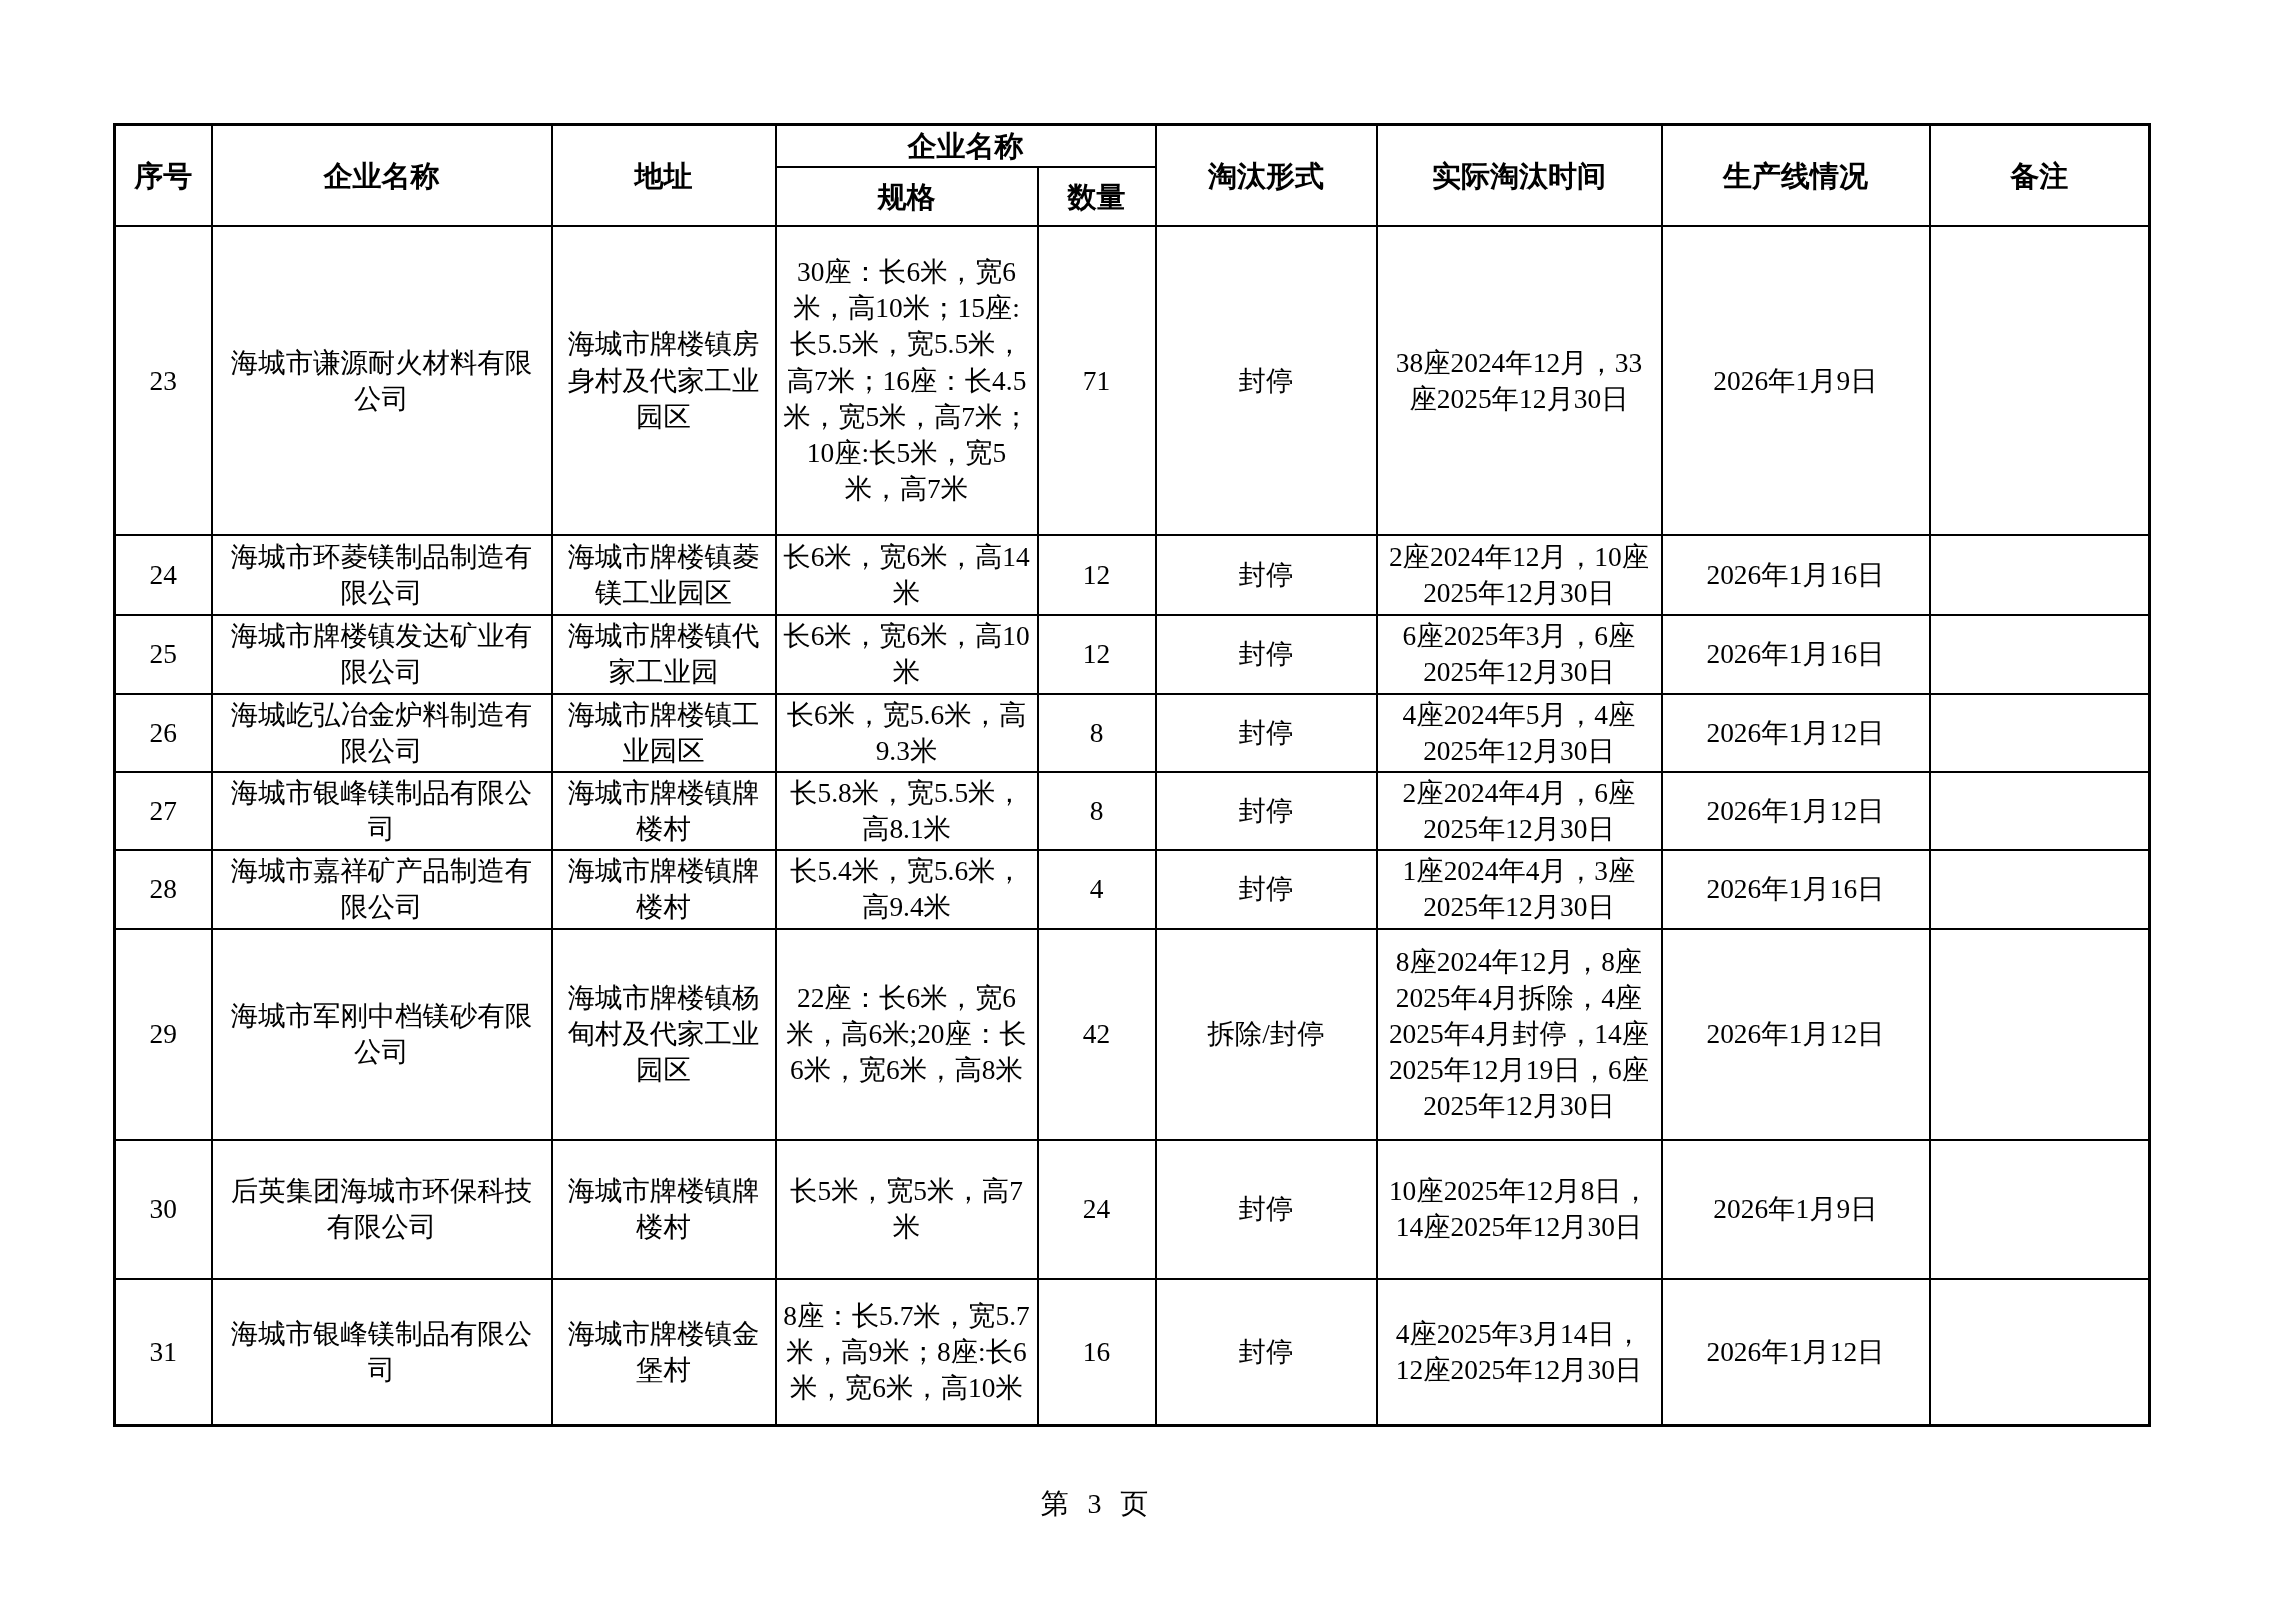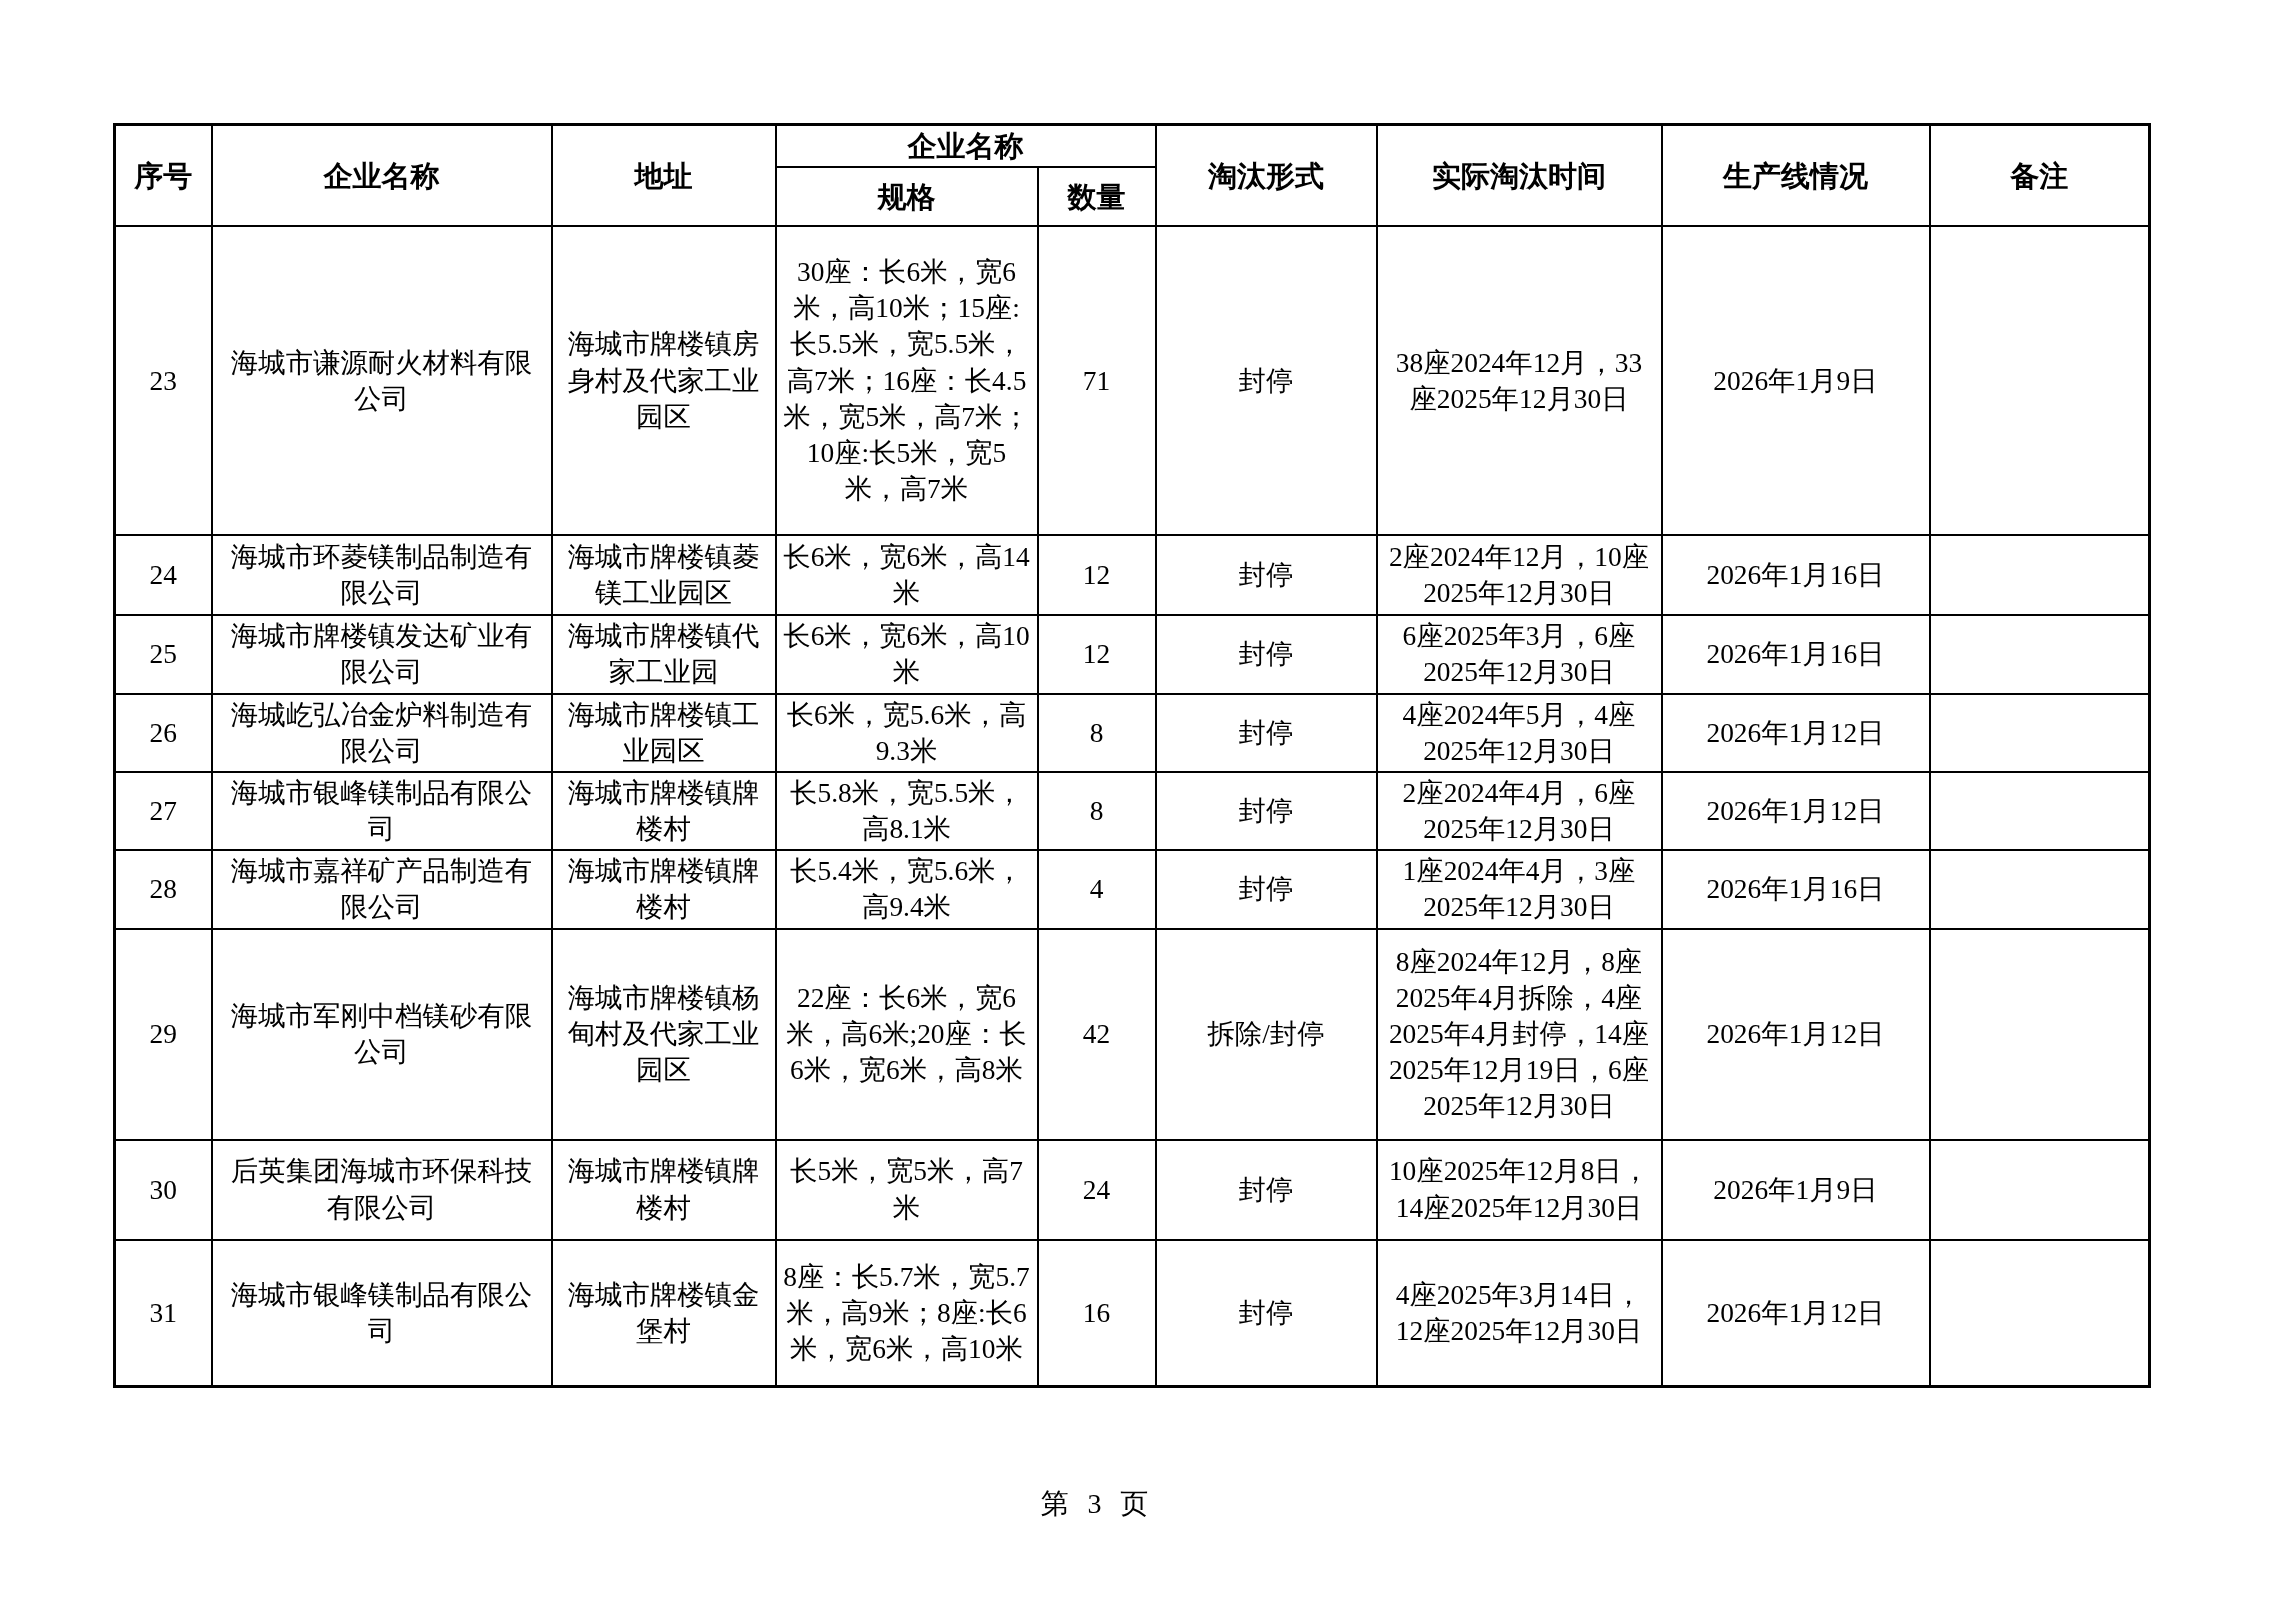--- a/index.html
+++ b/index.html
@@ -133,21 +133,21 @@
         <td>29</td>
         <td>海城市军刚中档镁砂有限公司</td>
         <td>海城市牌楼镇杨甸村及代家工业园区</td>
         <td>22座：长6米，宽6米，高6米;20座：长6米，宽6米，高8米</td>
         <td>42</td>
         <td>拆除/封停</td>
         <td>8座2024年12月，8座2025年4月拆除，4座2025年4月封停，14座2025年12月19日，6座2025年12月30日</td>
         <td>2026年1月12日</td>
         <td></td>
       </tr>
-      <tr style="height:100px">
+      <tr style="height:139px">
         <td>30</td>
         <td>后英集团海城市环保科技有限公司</td>
         <td>海城市牌楼镇牌楼村</td>
         <td>长5米，宽5米，高7米</td>
         <td>24</td>
         <td>封停</td>
         <td>10座2025年12月8日，14座2025年12月30日</td>
         <td>2026年1月9日</td>
         <td></td>
       </tr>

